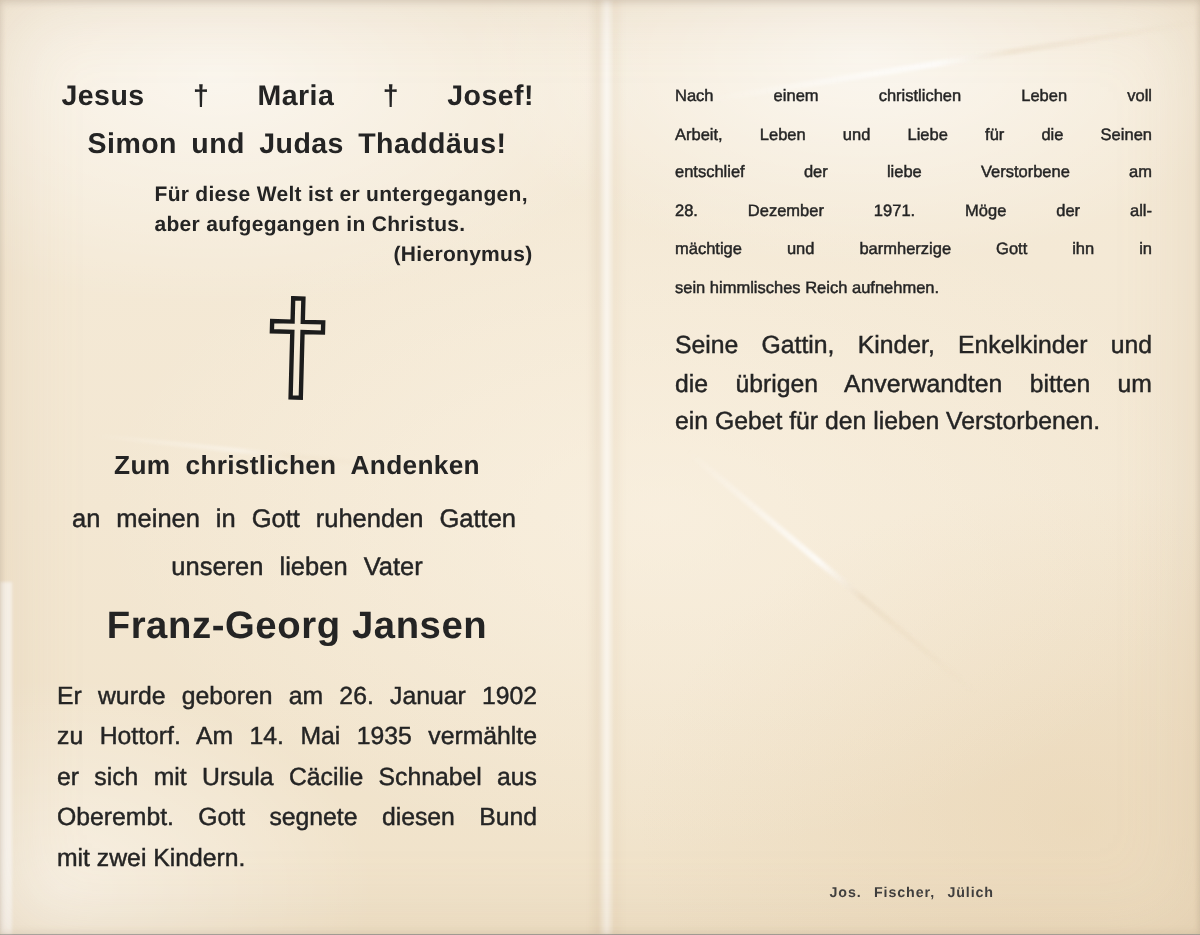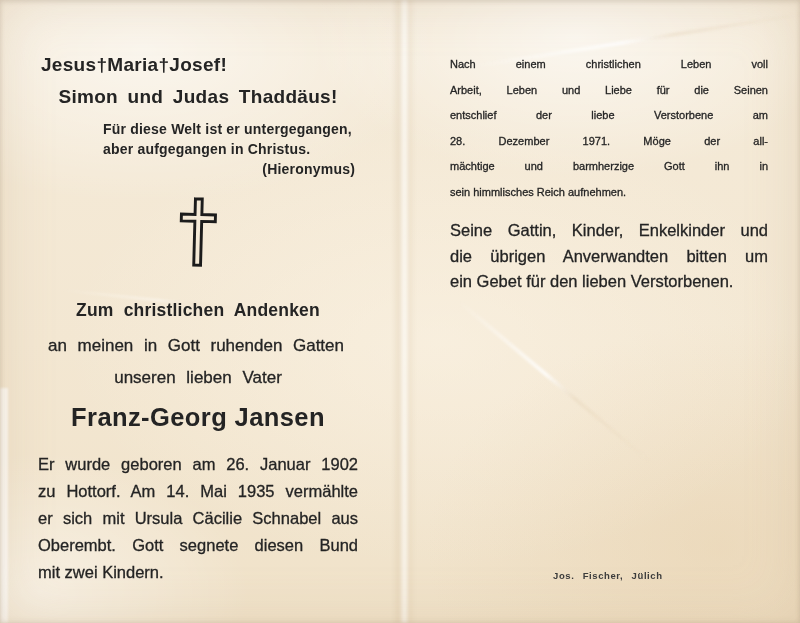--- a/index.html
+++ b/index.html
@@ -31,38 +31,38 @@
   }
   .crease { position:absolute; pointer-events:none; background:linear-gradient(90deg, rgba(255,255,255,0) 0%, rgba(255,255,255,0.75) 45%, rgba(222,200,168,0.25) 60%, rgba(255,255,255,0) 100%); filter:blur(1.2px); }
   .crease-a { left:470px; top:38px;  width:340px; height:4px; transform:rotate(-9deg); }
   .crease-b { left:430px; top:380px; width:250px; height:4px; transform:rotate(40deg); }
   .crease-c { left:60px;  top:300px; width:220px; height:3px; transform:rotate(6deg); opacity:.5; }
   .edge-left { position:absolute; left:0; top:388px; width:8px; height:235px; background:rgba(255,255,255,0.7); filter:blur(1px); pointer-events:none; }
 
   
   .thick { -webkit-text-stroke:0.3px #262626; }
   .invocation {
-    top:54px; display:flex; justify-content:flex-start;
+    top:54px; display:flex; justify-content:space-between;
     font-size:19px; font-weight:700; padding:0 2px 0 3px; letter-spacing:0.3px;
   }
   .saints   { top:86px;  text-align:center; font-size:19px; font-weight:700; word-spacing:4px; letter-spacing:0.3px; }
   .quote    { position:absolute; left:65px; width:260px; top:119px; font-size:14px; font-weight:700; line-height:20px; letter-spacing:0.2px; }
   .quote-attr { text-align:right; padding-right:8px; }
   .cross-wrap { top:196px; text-align:center; }
   .cross-wrap svg { display:inline-block; transform:rotate(1.5deg); }
   .heading  { top:300px; text-align:center; font-size:17.5px; font-weight:700; word-spacing:5px; letter-spacing:0.2px; }
   .ded1     { top:336px; font-size:17px; text-align:justify; text-align-last:justify; padding-left:10px; padding-right:14px; }
   .ded2     { top:368px; font-size:17px; text-align:center; word-spacing:6px; }
   .name     { top:403px; text-align:center; font-size:25.5px; font-weight:700; letter-spacing:0.4px; }
   .bio      { top:451px; font-size:16.5px; line-height:27px; }
   .para1    { top:52px;  font-size:11px; line-height:25.5px; }
   .para2    { top:218px; font-size:16.5px; line-height:25.5px; }
   .jline    { text-align:justify; text-align-last:justify; }
   .lline    { text-align:left; }
-  .printer  { position:absolute; left:553px; top:570px; font-size:9.5px; font-weight:700; letter-spacing:0.6px; word-spacing:5px; color:#3c3c3c; }
+  .printer  { position:absolute; left:553px; top:590px; font-size:9.5px; font-weight:700; letter-spacing:0.6px; word-spacing:5px; color:#3c3c3c; }
 </style>
 </head>
 <body>
 
 <div class="card">
 
   <div class="fold"></div>
   <div class="crease crease-a"></div>
   <div class="crease crease-b"></div>
   <div class="crease crease-c"></div>

